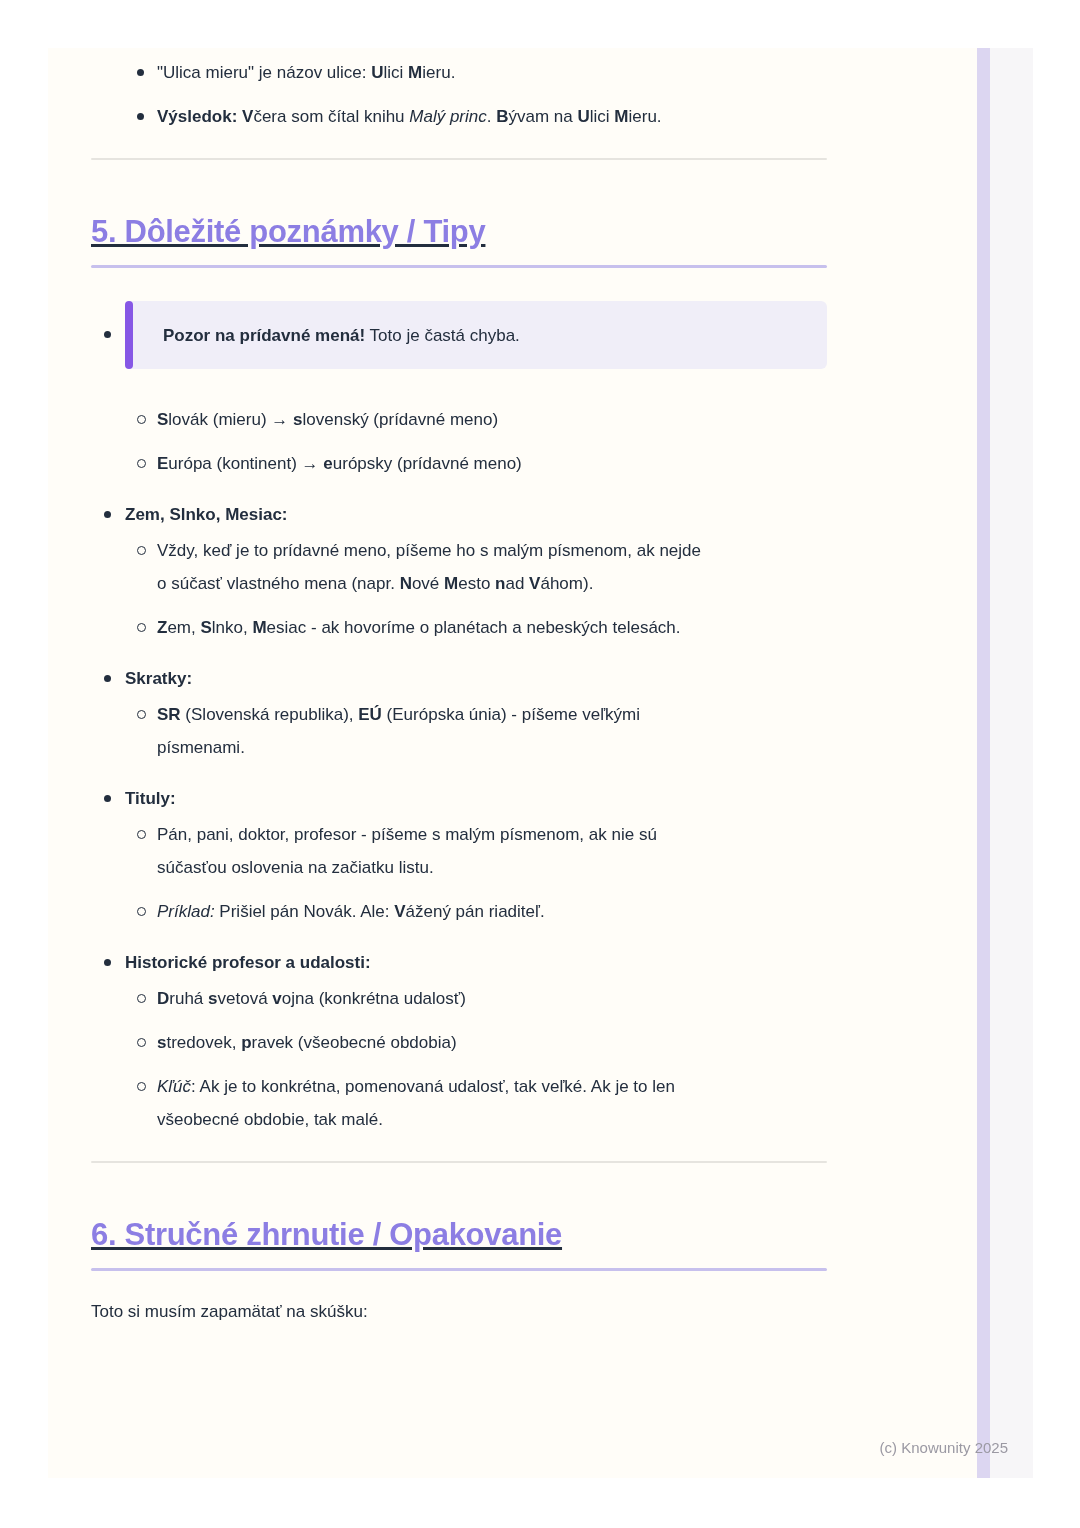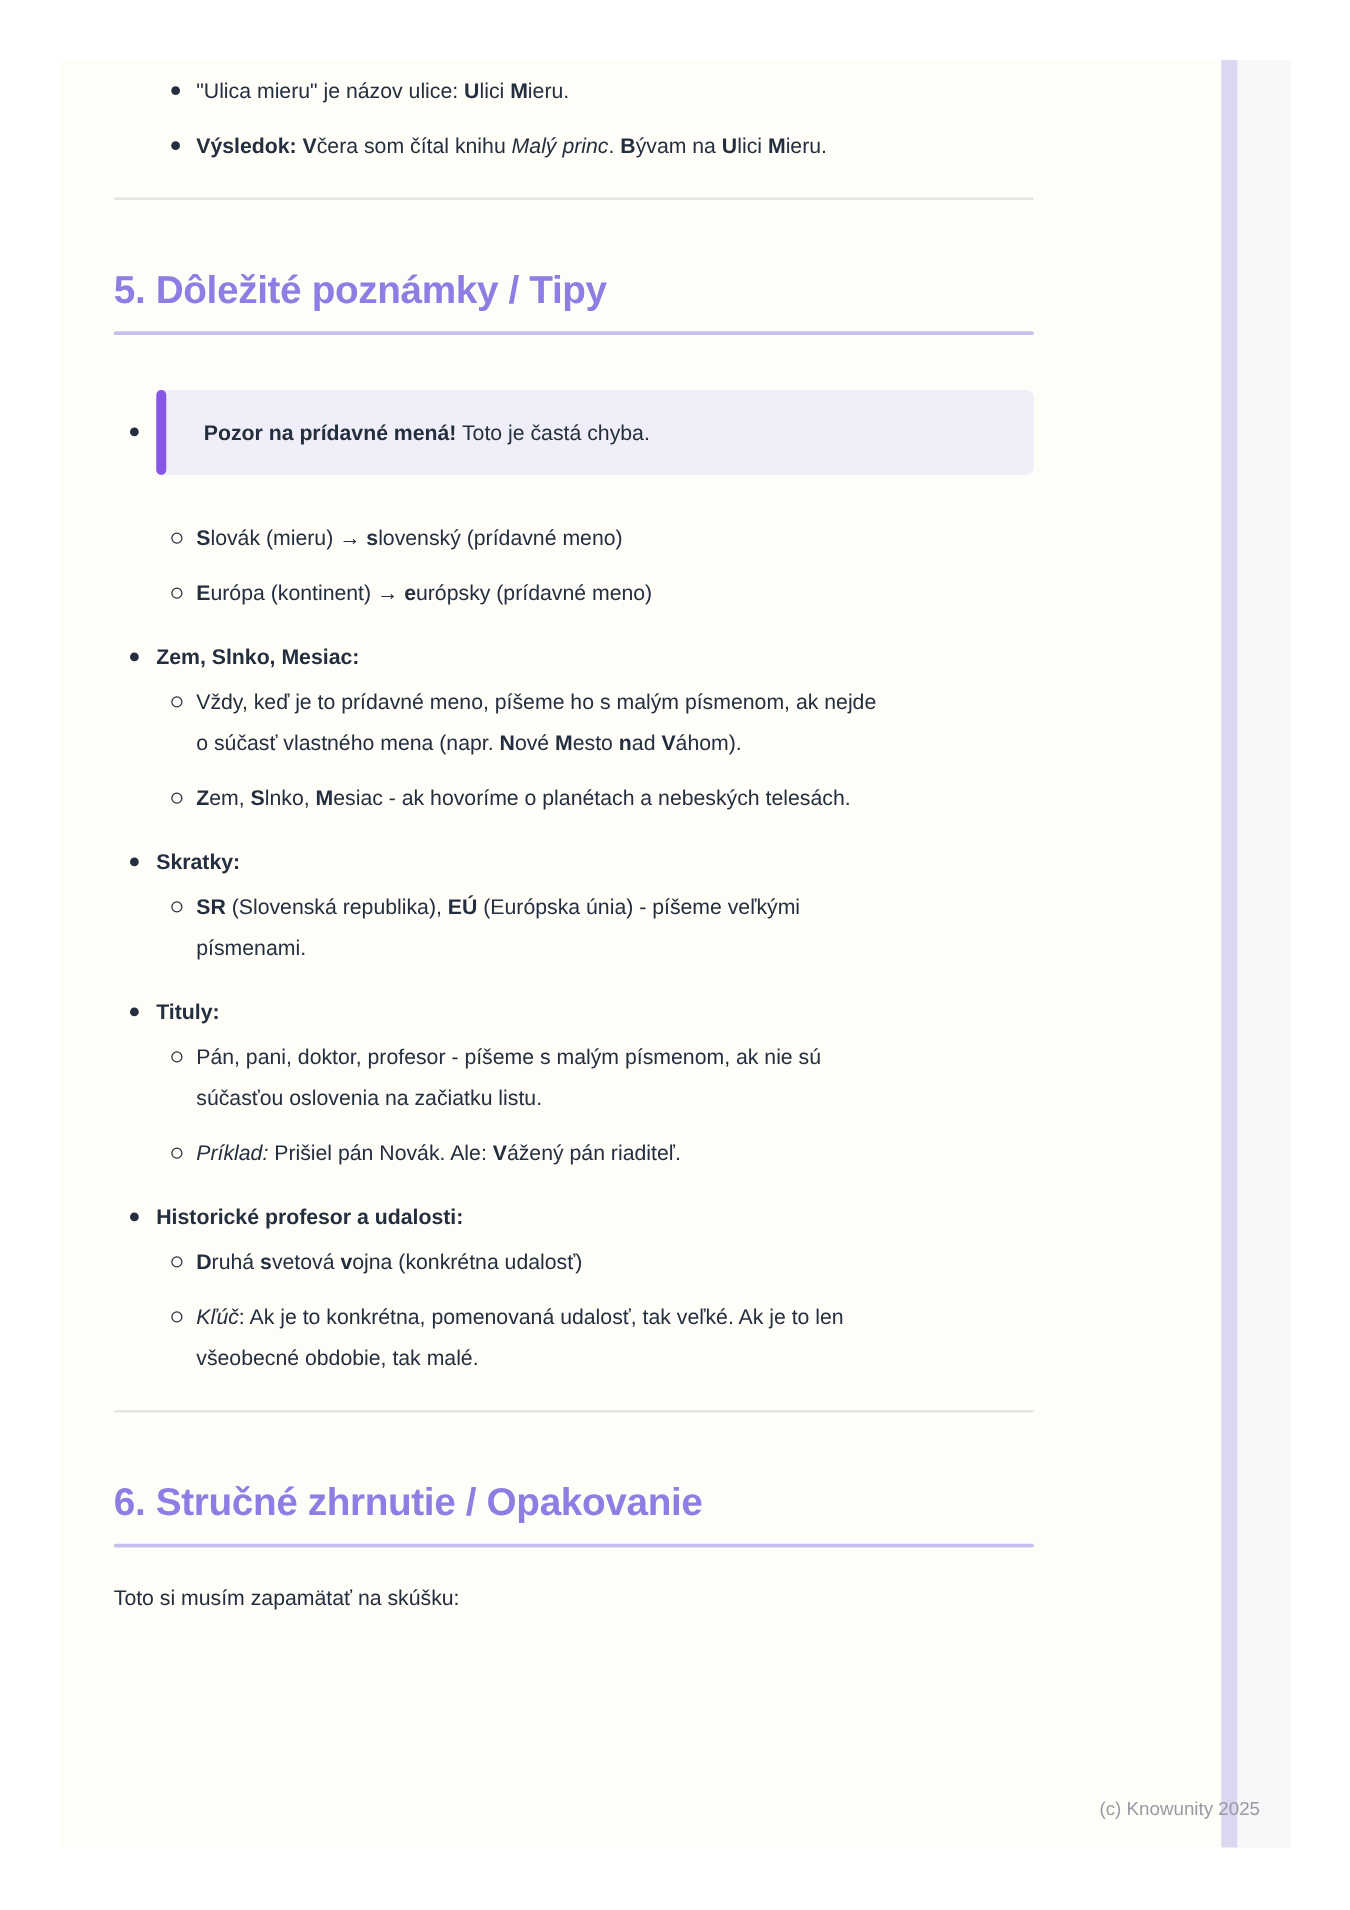--- a/index.html
+++ b/index.html
@@ -72,34 +72,34 @@
   .marker.ring{
     width:7px;height:7px;border-radius:50%;
     border:1.6px solid var(--text);
     background:transparent;
     top:12px;
   }
   .blk-divider{
     height:2px;background:var(--divider);
     margin-top:25px;border-radius:1px;
   }
-  .blk-heading{margin-top:52px;}
+  .blk-heading{margin-top:52px;text-decoration:underline;}
   .blk-heading h2{
     margin:0;
     font-size:31px;line-height:40px;
     font-weight:700;
     letter-spacing:-0.3px;
     color:var(--accent);
   }
   .heading-rule{
     margin-top:13px;height:3px;
     background:var(--accent-light);
     border-radius:2px;
   }
-  .callout-row{margin-top:44px;margin-bottom:34px;}
+  .callout-row{margin-top:33px;margin-bottom:34px;}
   .callout-row .marker{top:30px;}
   .callout{
     position:relative;
     background:var(--callout-bg);
     border-radius:6px;
     min-height:68px;
     display:flex;align-items:center;
     padding:0 20px 0 38px;
     box-sizing:border-box;
   }
@@ -192,20 +192,24 @@
         <div class="li lvl1 group-title">
           <span class="marker dot"></span>
           <span class="li-text"><span class="b ">Historické profesor a udalosti:</span></span>
         </div>
         <div class="li lvl2">
           <span class="marker ring"></span>
           <span class="li-text"><span class="b ">D</span><span>ruhá </span><span class="b ">s</span><span>vetová </span><span class="b ">v</span><span>ojna (konkrétna udalosť)</span></span>
         </div>
         <div class="li lvl2">
           <span class="marker ring"></span>
+          <span class="li-text"><span class="b ">s</span><span>tredovek, </span><span class="b ">p</span><span>ravek (všeobecné obdobia)</span></span>
+        </div>
+        <div class="li lvl2">
+          <span class="marker ring"></span>
           <span class="li-text"><span class="i">Kľúč</span><span>: Ak je to konkrétna, pomenovaná udalosť, tak veľké. Ak je to len
 všeobecné obdobie, tak malé.</span></span>
         </div>
         <div class="blk-divider"></div>
         <div class="blk-heading">
           <h2>6. Stručné zhrnutie / Opakovanie</h2>
           <div class="heading-rule"></div>
         </div>
         <div class="blk-paragraph">Toto si musím zapamätať na skúšku:</div>
       </div>

